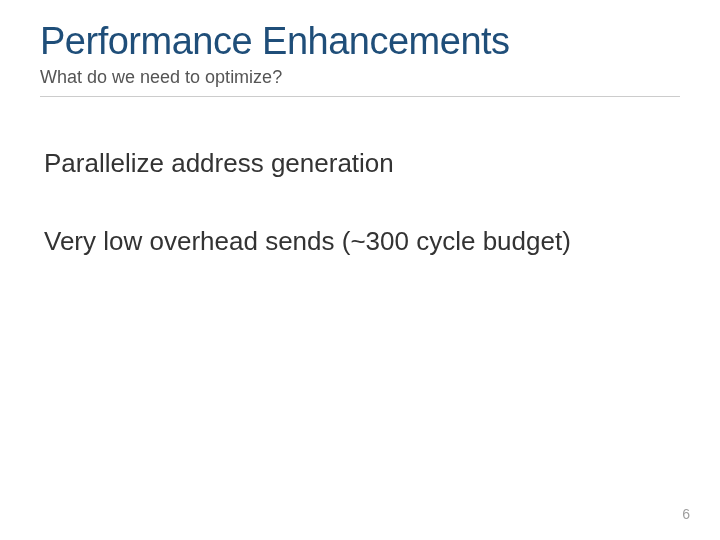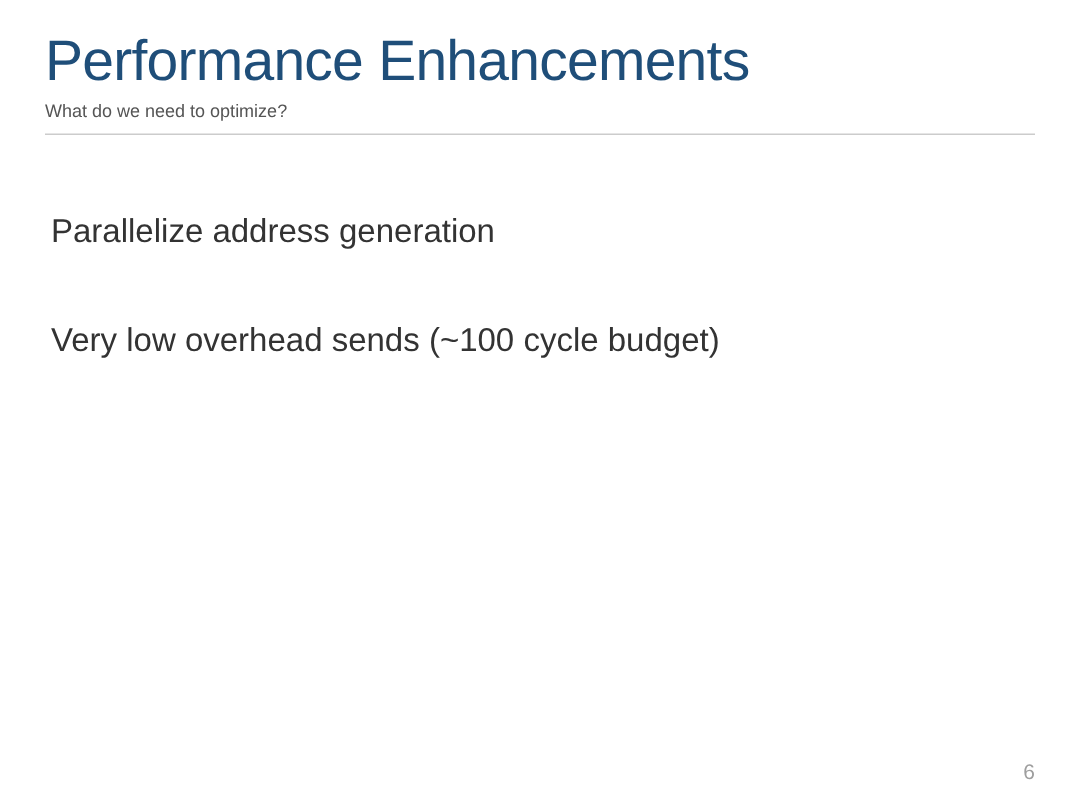--- a/index.html
+++ b/index.html
@@ -11,47 +11,47 @@
       width: 720px;
       height: 540px;
       background: #ffffff;
       font-family: Arial, Helvetica, sans-serif;
       position: relative;
       overflow: hidden;
     }
     .slide {
       width: 100%;
       height: 100%;
-      padding: 20px 30px;
+      padding: 20px 40px;
       position: relative;
     }
     .title {
       font-size: 38px;
       font-weight: 400;
       color: #1f4e79;
       letter-spacing: -0.5px;
       margin-bottom: 4px;
     }
     .subtitle {
-      font-size: 12px;
+      font-size: 18px;
       font-weight: 400;
       color: #555555;
       margin-bottom: 8px;
     }
     .divider {
       width: 100%;
       height: 1px;
       background: #cccccc;
       margin-bottom: 50px;
     }
     .content {
       padding-left: 4px;
     }
     .bullet {
-      font-size: 22px;
+      font-size: 26px;
       font-weight: 400;
       color: #333333;
       margin-bottom: 44px;
       line-height: 1.3;
     }
     .page-number {
       position: absolute;
       bottom: 18px;
       right: 30px;
       font-size: 14px;
@@ -60,16 +60,16 @@
   </style>
 </head>
 <body>
 
 <div class="slide">
   <h1 class="title">Performance Enhancements</h1>
   <div class="subtitle">What do we need to optimize?</div>
   <div class="divider"></div>
   <div class="content">
     <div class="bullet">Parallelize address generation</div>
-    <div class="bullet">Very low overhead sends (~100 cycle budget)</div>
+    <div class="bullet">Very low overhead sends (~300 cycle budget)</div>
   </div>
   <div class="page-number">6</div>
 </div>
 
 </body></html>

